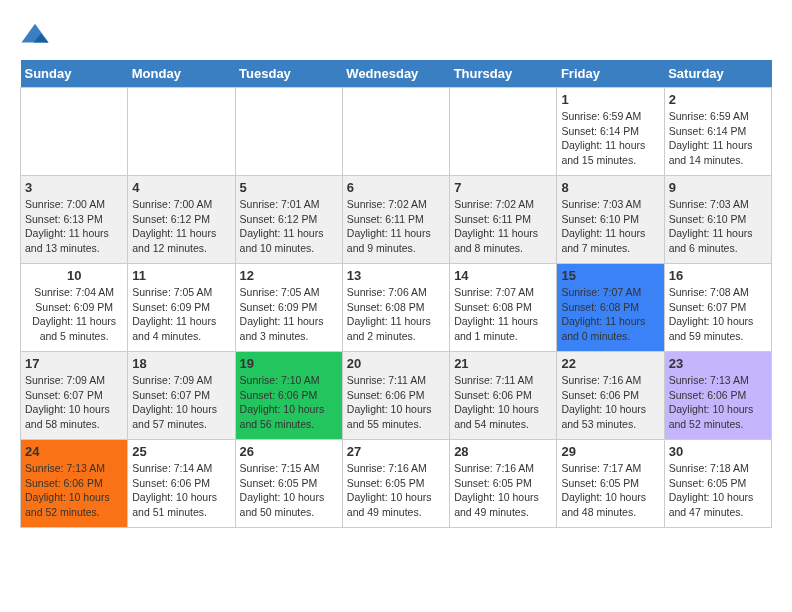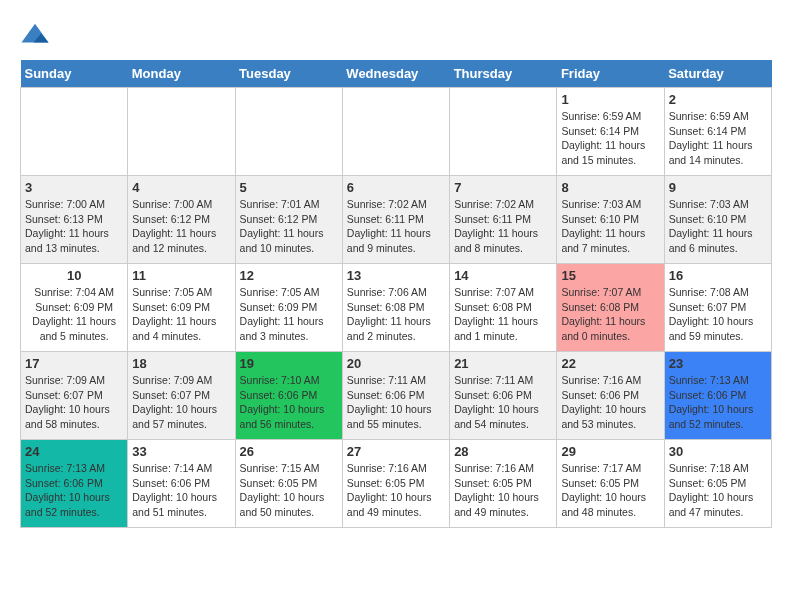--- a/index.html
+++ b/index.html
@@ -217,21 +217,21 @@
 Daylight: 11 hours
 and 2 minutes.</div>
         </td>
         <td style="background-color: rgb(255, 255, 255); margin-top: 43px;">
           <span class="day-num">14</span>
           <div class="day-info">Sunrise: 7:07 AM
 Sunset: 6:08 PM
 Daylight: 11 hours
 and 1 minute.</div>
         </td>
-        <td style="background-color: #fca5a5; margin-top: 16px;">
+        <td style="background-color: #3b82f6; margin-top: 16px;">
           <span class="day-num">15</span>
           <div class="day-info">Sunrise: 7:07 AM
 Sunset: 6:08 PM
 Daylight: 11 hours
 and 0 minutes.</div>
         </td>
         <td style="background-color: rgb(255, 255, 255);">
           <span class="day-num">16</span>
           <div class="day-info">Sunrise: 7:08 AM
 Sunset: 6:07 PM
@@ -275,38 +275,38 @@
 Daylight: 10 hours
 and 54 minutes.</div>
         </td>
         <td style="background-color: rgb(240, 240, 240);">
           <span class="day-num">22</span>
           <div class="day-info">Sunrise: 7:16 AM
 Sunset: 6:06 PM
 Daylight: 10 hours
 and 53 minutes.</div>
         </td>
-        <td style="background-color: #3b82f6;">
+        <td style="background-color: #c4b5fd;">
           <span class="day-num">23</span>
           <div class="day-info">Sunrise: 7:13 AM
 Sunset: 6:06 PM
 Daylight: 10 hours
 and 52 minutes.</div>
         </td>
       </tr>
       <tr>
-        <td style="background-color: #14b8a6;">
+        <td style="background-color: #f97316;">
           <span class="day-num">24</span>
           <div class="day-info">Sunrise: 7:13 AM
 Sunset: 6:06 PM
 Daylight: 10 hours
 and 52 minutes.</div>
         </td>
         <td style="background-color: rgb(255, 255, 255);">
-          <span class="day-num">33</span>
+          <span class="day-num">25</span>
           <div class="day-info">Sunrise: 7:14 AM
 Sunset: 6:06 PM
 Daylight: 10 hours
 and 51 minutes.</div>
         </td>
         <td style="background-color: rgb(255, 255, 255);">
           <span class="day-num">26</span>
           <div class="day-info">Sunrise: 7:15 AM
 Sunset: 6:05 PM
 Daylight: 10 hours

